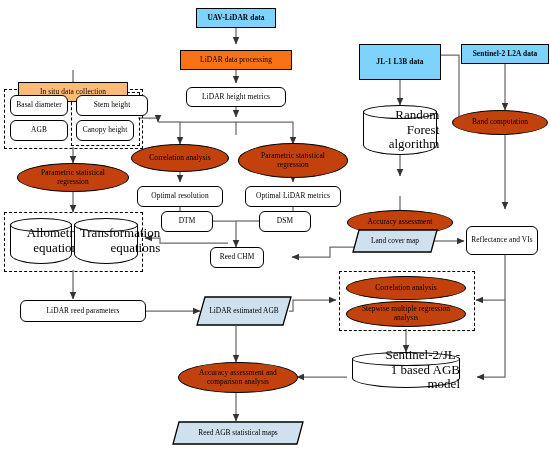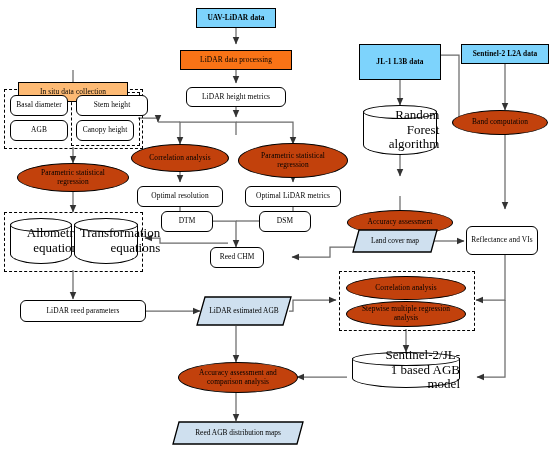--- a/index.html
+++ b/index.html
@@ -186,16 +186,16 @@
     <div class="ctop"></div>
     <div class="ctxt">Sentinel-2/JL-1 based AGB model</div>
   </div>
 
   <div class="node ell" style="left:178px;top:362px;width:120px;height:31px;padding:0 8px;">Accuracy assessment and comparison analysis</div>
 
   <div class="pwrap" style="left:172px;top:421px;width:132px;height:24px;">
     <svg class="pshape" viewBox="0 0 132 24" preserveAspectRatio="none">
       <polygon points="7,1 131,1 125,23 1,23" fill="#cfe0ef" stroke="#000" stroke-width="1.3"></polygon>
     </svg>
-    <div class="ptxt">Reed AGB distribution maps</div>
+    <div class="ptxt">Reed AGB statistical maps</div>
   </div>
 
 </div>
 
 </body></html>

